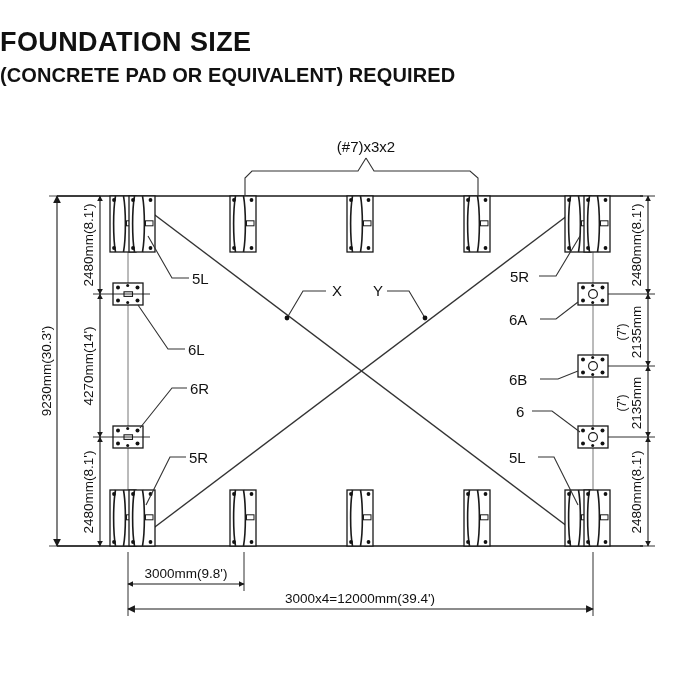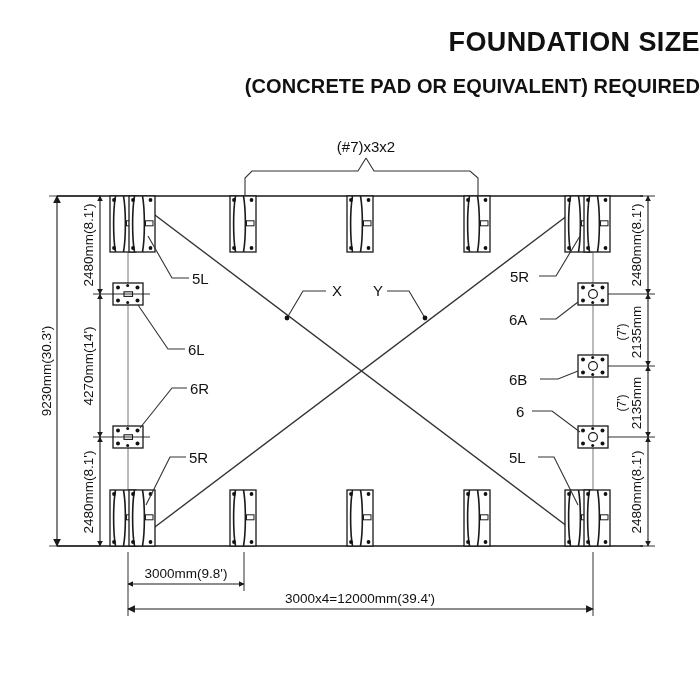--- a/index.html
+++ b/index.html
@@ -1,21 +1,21 @@
 <!DOCTYPE html>
 <html><head>
 <meta charset="utf-8">
 <style>
   html,body{margin:0;padding:0;background:#ffffff;}
   body{width:700px;height:700px;overflow:hidden;
        font-family:"Liberation Sans","DejaVu Sans",sans-serif;color:#111;}
   #root{position:relative;width:700px;height:700px;}
-  .title-block{position:absolute;left:0;top:26px;width:700px;text-align:right;}
+  .title-block{position:absolute;left:0;top:26px;width:700px;text-align:left;}
   .title-main{font-size:27px;font-weight:bold;letter-spacing:.4px;line-height:32px;}
-  .title-sub{font-size:20px;font-weight:bold;letter-spacing:.1px;line-height:26px;margin-top:15px;}
+  .title-sub{font-size:20px;font-weight:bold;letter-spacing:.1px;line-height:26px;margin-top:4px;}
   svg{position:absolute;left:0;top:0;}
   text{font-family:"Liberation Sans","DejaVu Sans",sans-serif;fill:#111;}
   .lbl{font-size:15px;}
   .dim{font-size:13.5px;}
   .dimsm{font-size:12px;}
 </style>
 </head>
 <body>
 
 <div id="root">

